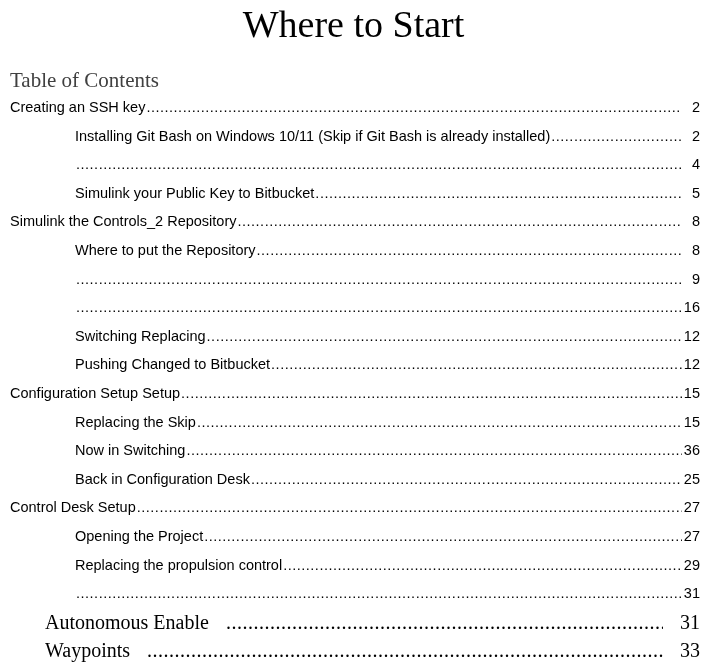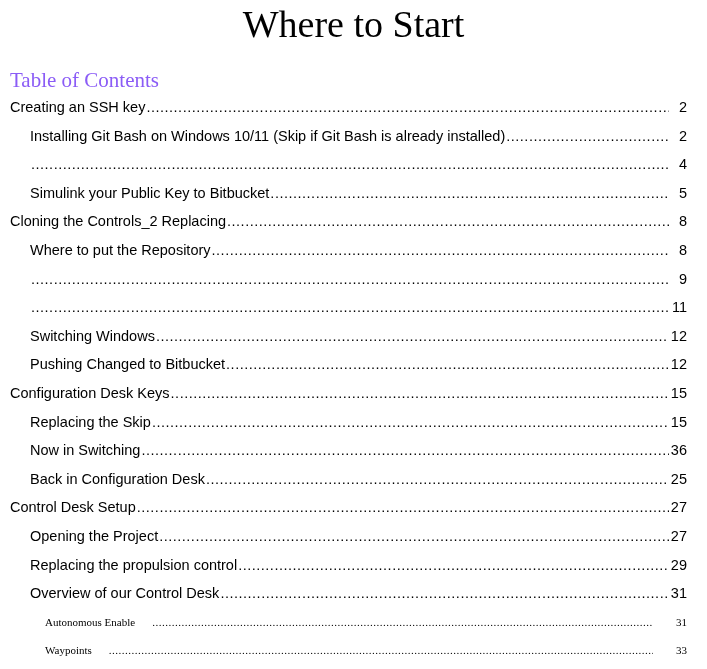--- a/index.html
+++ b/index.html
@@ -15,40 +15,40 @@
     font-family: "Liberation Serif", serif;
     font-size: 38px;
     font-weight: 400;
     line-height: 40px;
     padding-top: 4px;
   }
   .toc-heading {
     font-family: "Liberation Serif", serif;
     font-size: 21px;
     font-weight: 400;
-    color: #8b5cf6; 
+    color: #404040; 
     line-height: 24px;
     margin: 24px 16px 0 10px;
   }
   .toc-list { margin-top: 1px; }
   .toc-row {
     display: flex;
     align-items: center;
     height: 28.6px;
-    padding-right: 20px;
+    padding-right: 7px;
     font-size: 14.5px;
     line-height: 28.6px;
     cursor: pointer;
   }
   .lvl1 { padding-left: 10px; }
-  .lvl2 { padding-left: 30px; }
+  .lvl2 { padding-left: 30px; margin-left: 45px; }
   .lvl3 {
     padding-left: 45px;
     font-family: "Liberation Serif", serif;
-    font-size: 11px;
+    font-size: 20px;
     gap: 16px;
   }
   .toc-label { white-space: nowrap; }
   .toc-leader {
     flex: 1;
     overflow: hidden;
     white-space: nowrap;
     margin: 0 1px;
     letter-spacing: 0.5px;
   }
@@ -85,55 +85,55 @@
       <span class="toc-page">4</span>
     </div>
 
     <div class="toc-row lvl2">
       <span class="toc-label">Simulink your Public Key to Bitbucket</span>
       <span class="toc-leader">................................................................................................................................................................................................................................................................</span>
       <span class="toc-page">5</span>
     </div>
 
     <div class="toc-row lvl1">
-      <span class="toc-label">Cloning the Controls_2 Replacing</span>
+      <span class="toc-label">Simulink the Controls_2 Repository</span>
       <span class="toc-leader">................................................................................................................................................................................................................................................................</span>
       <span class="toc-page">8</span>
     </div>
 
     <div class="toc-row lvl2">
       <span class="toc-label">Where to put the Repository</span>
       <span class="toc-leader">................................................................................................................................................................................................................................................................</span>
       <span class="toc-page">8</span>
     </div>
 
     <div class="toc-row lvl2">
       <span class="toc-leader">................................................................................................................................................................................................................................................................</span>
       <span class="toc-page">9</span>
     </div>
 
     <div class="toc-row lvl2">
       <span class="toc-leader">................................................................................................................................................................................................................................................................</span>
-      <span class="toc-page">11</span>
+      <span class="toc-page">16</span>
     </div>
 
     <div class="toc-row lvl2">
-      <span class="toc-label">Switching Windows</span>
+      <span class="toc-label">Switching Replacing</span>
       <span class="toc-leader">................................................................................................................................................................................................................................................................</span>
       <span class="toc-page">12</span>
     </div>
 
     <div class="toc-row lvl2">
       <span class="toc-label">Pushing Changed to Bitbucket</span>
       <span class="toc-leader">................................................................................................................................................................................................................................................................</span>
       <span class="toc-page">12</span>
     </div>
 
     <div class="toc-row lvl1">
-      <span class="toc-label">Configuration Desk Keys</span>
+      <span class="toc-label">Configuration Setup Setup</span>
       <span class="toc-leader">................................................................................................................................................................................................................................................................</span>
       <span class="toc-page">15</span>
     </div>
 
     <div class="toc-row lvl2">
       <span class="toc-label">Replacing the Skip</span>
       <span class="toc-leader">................................................................................................................................................................................................................................................................</span>
       <span class="toc-page">15</span>
     </div>
 
@@ -161,21 +161,20 @@
       <span class="toc-page">27</span>
     </div>
 
     <div class="toc-row lvl2">
       <span class="toc-label">Replacing the propulsion control</span>
       <span class="toc-leader">................................................................................................................................................................................................................................................................</span>
       <span class="toc-page">29</span>
     </div>
 
     <div class="toc-row lvl2">
-      <span class="toc-label">Overview of our Control Desk</span>
       <span class="toc-leader">................................................................................................................................................................................................................................................................</span>
       <span class="toc-page">31</span>
     </div>
 
     <div class="toc-row lvl3">
       <span class="toc-label">Autonomous Enable</span>
       <span class="toc-leader">................................................................................................................................................................................................................................................................</span>
       <span class="toc-page">31</span>
     </div>
 

